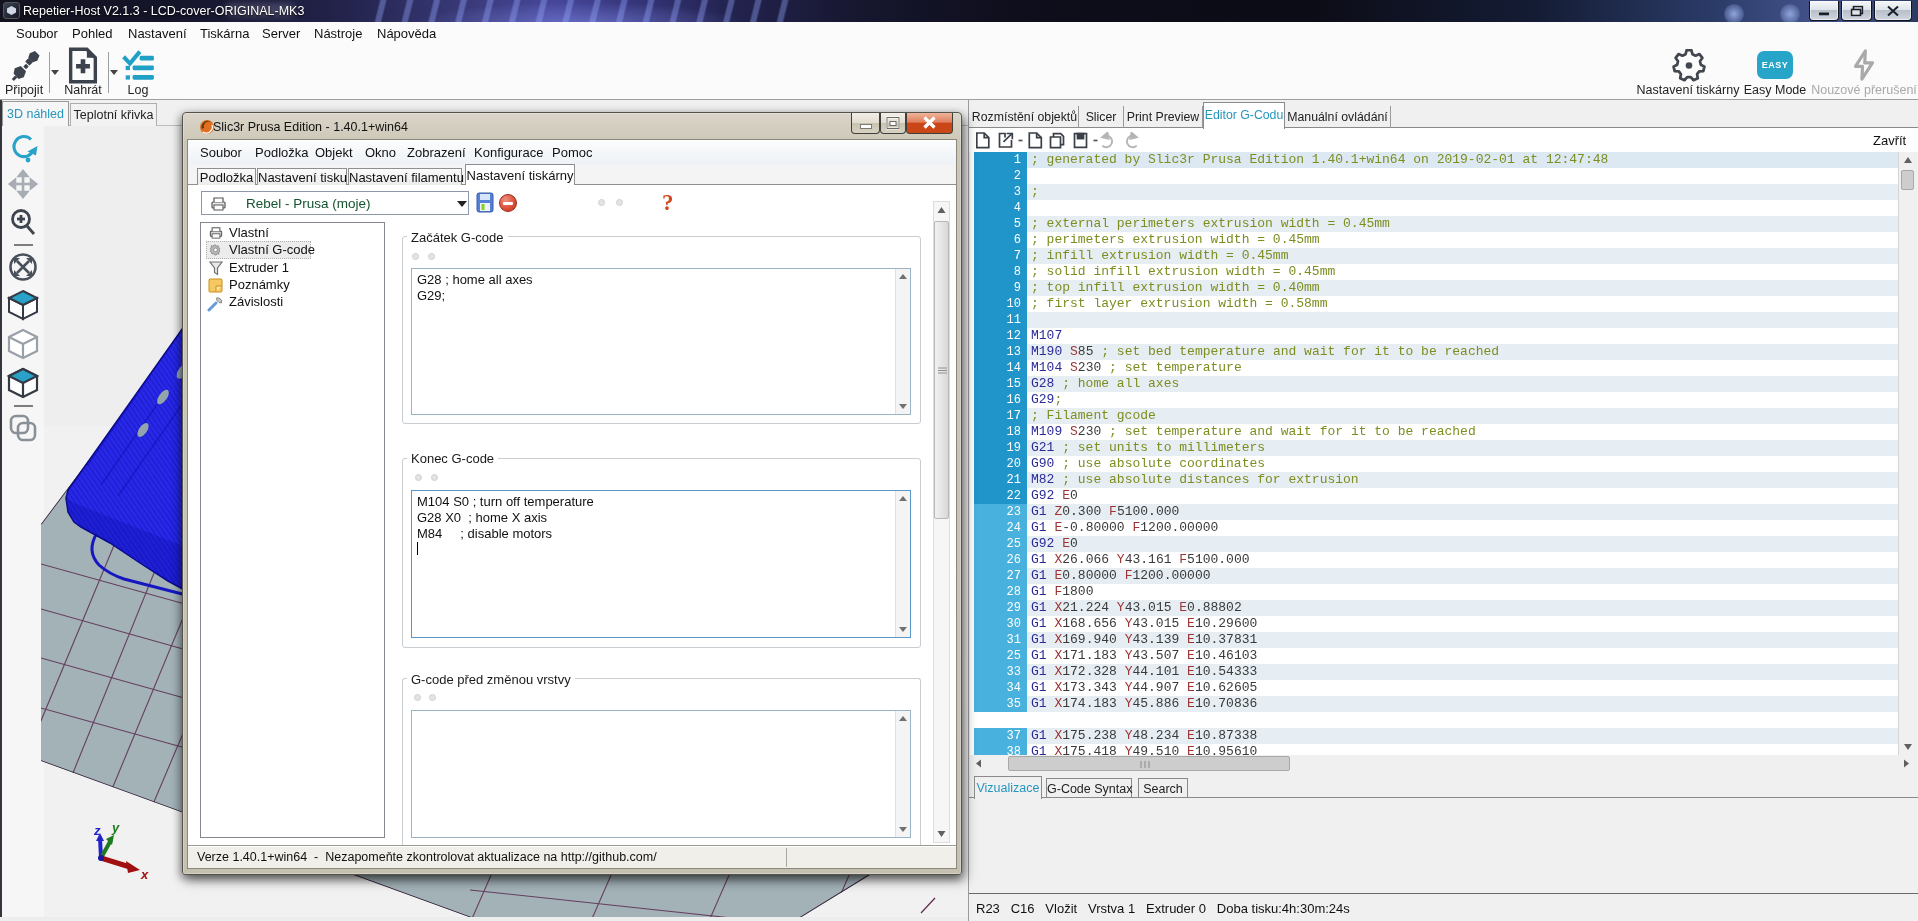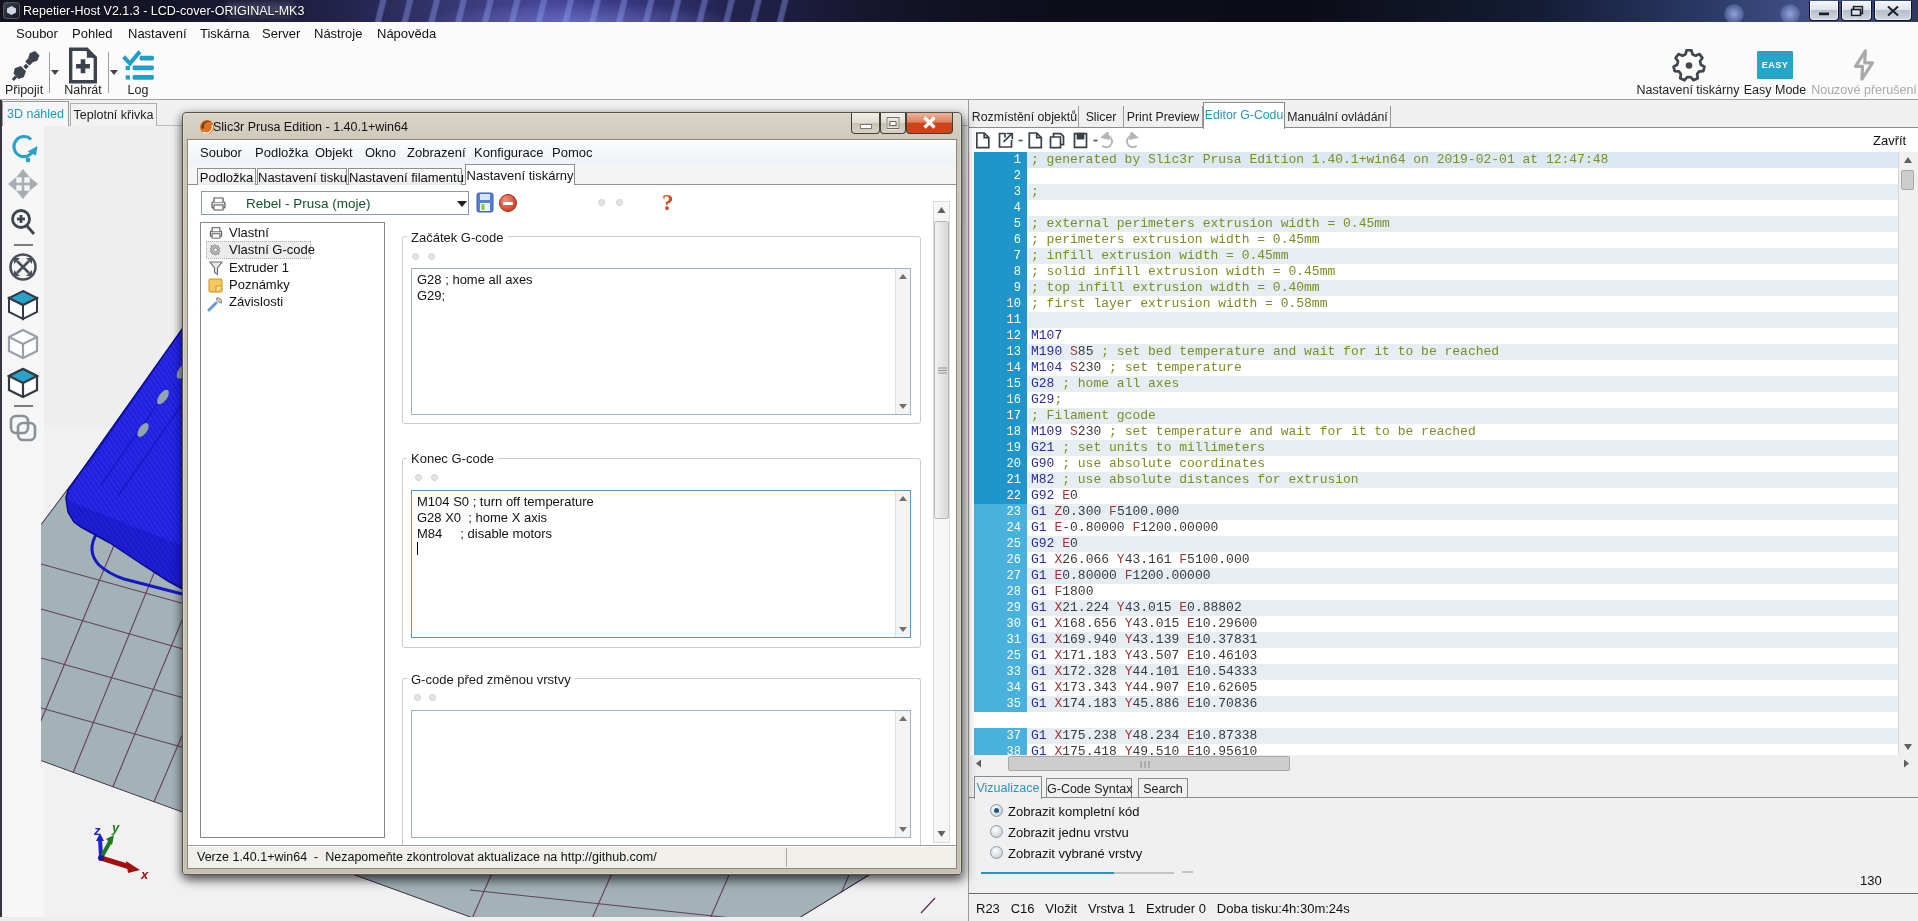--- a/index.html
+++ b/index.html
@@ -110,21 +110,21 @@
         <rect x="7.5" y="19" width="15" height="3.4" rx="1"></rect>
         <rect x="2.6" y="19.3" width="3" height="3"></rect>
       </g>
     </svg>
  <div class="tblabel" style="left:108px;top:38px;width:60px">Log</div>
  <svg class="abs" style="left:1672px;top:4px" width="34" height="33" viewBox="0 0 24 24">
       <path d="M9.5 3.8 L10.3 0.9 L13.7 0.9 L14.5 3.8 L16.8 4.9 L19.6 3.7 L21.7 6.5 L20.0 8.9 L20.6 11.4 L23.2 12.8 L22.4 16.1 L19.4 16.3 L17.9 18.3 L18.4 21.2 L15.2 22.7 L13.3 20.5 L10.7 20.5 L8.8 22.7 L5.6 21.2 L6.1 18.3 L4.6 16.3 L1.6 16.1 L0.8 12.8 L3.4 11.4 L4.0 8.9 L2.3 6.5 L4.4 3.7 L7.2 4.9 Z" fill="none" stroke="#41464f" stroke-width="2" stroke-linejoin="round"></path>
       <circle cx="12" cy="12" r="2.4" fill="#41464f"></circle>
     </svg>
  <div class="tblabel" style="left:1633px;top:38px;width:110px">Nastavení tiskárny</div>
- <div class="abs" style="left:1757px;top:6px;width:36px;height:28px;background:#27a5c9;border-radius:1px;color:#fff;font-size:9px;font-weight:bold;text-align:center;line-height:28px;letter-spacing:.5px">EASY</div>
+ <div class="abs" style="left:1757px;top:6px;width:36px;height:28px;background:#27a5c9;border-radius:7px;color:#fff;font-size:9px;font-weight:bold;text-align:center;line-height:28px;letter-spacing:.5px">EASY</div>
  <div class="tblabel" style="left:1725px;top:38px;width:100px">Easy Mode</div>
  <svg class="abs" style="left:1849px;top:3px" width="30" height="34" viewBox="0 0 20 24">
       <path d="M11 2 L4 13 h5 L8.5 22 16 10.5 h-5.5z" fill="none" stroke="#a9a9a9" stroke-width="2.2" stroke-linejoin="round"></path>
     </svg>
  <div class="tblabel glabel" style="left:1810px;top:38px;width:108px">Nouzové přerušení</div>
 </div>
 <div class="abs" id="lefttabs">
  <div class="vtab sel" style="left:2px;top:1px;width:67px;height:25px;padding-top:5px">3D náhled</div>
  <div class="vtab" style="left:70px;top:3px;width:87px;height:23px;padding-top:4px">Teplotní křivka</div>
 </div>
@@ -461,32 +461,20 @@
   </div>
   <div class="abs" style="left:928px;top:0;width:17px;height:17px"><svg width="17" height="17">
           <polygon points="11,8.5 6,4.5 6,12.5" fill="#606060"></polygon>
         </svg></div>
  </div>
  <div class="abs" style="left:0;top:676px;width:950px;height:22px;border-bottom:1px solid #8a8a8a">
   <div class="abs" style="left:5px;top:0;width:68px;height:23px;background:#f0f0f0;border:1px solid #8a8a8a;border-bottom:none;color:#2596be;font-size:12.5px;text-align:center;padding-top:4px;z-index:2">Vizualizace</div>
   <div class="abs" style="left:77px;top:2px;width:86px;height:20px;border:1px solid #8a8a8a;border-bottom:none;font-size:12.5px;text-align:center;padding-top:3px;color:#222;white-space:nowrap">G-Code Syntax</div>
   <div class="abs" style="left:169px;top:2px;width:50px;height:20px;border:1px solid #8a8a8a;border-bottom:none;font-size:12.5px;text-align:center;padding-top:3px;color:#222">Search</div>
  </div>
- <div class="abs" style="left:0;top:698px;width:950px;height:95px;background:#f0f0f0">
-  <div class="radio" style="left:21px;top:6px"></div>
-      <div class="abs rlbl" style="left:39px;top:6px">Zobrazit kompletní kód</div>
-  <div class="radio off" style="left:21px;top:27px"></div>
-      <div class="abs rlbl" style="left:39px;top:27px">Zobrazit jednu vrstvu</div>
-  <div class="radio off" style="left:21px;top:48px"></div>
-      <div class="abs rlbl" style="left:39px;top:48px">Zobrazit vybrané vrstvy</div>
-  <div class="abs" style="left:12px;top:74px;width:133px;height:2px;background:#2596be"></div>
-  <div class="abs" style="left:145px;top:74px;width:60px;height:2px;background:#c3c3c3"></div>
-  <div class="abs" style="left:213px;top:73px;width:11px;height:2px;background:#c3c3c3"></div>
-  <div class="abs" style="left:891px;top:75px;font-size:13px;color:#111">130</div>
- </div>
  <div class="abs" style="left:0;top:793px;width:950px;height:1px;background:#6a6a6a"></div>
  <div class="abs" style="left:7px;top:801px;font-size:13px;color:#111">R23&nbsp;&nbsp;&nbsp;C16&nbsp;&nbsp;&nbsp;Vložit&nbsp;&nbsp;&nbsp;Vrstva 1&nbsp;&nbsp;&nbsp;Extruder 0&nbsp;&nbsp;&nbsp;Doba tisku:4h:30m:24s</div>
 </div>
 
 <div class="abs" id="dlg" style="left:182px;top:112px;width:780px;height:763px;border:1px solid #55544c;border-radius:4px 4px 3px 3px;background:linear-gradient(#dad5c8,#cfc9ba 26px,#ccc6b6 27px,#c6c0b0);box-shadow:3px 5px 12px rgba(0,0,0,.5),-2px 3px 8px rgba(0,0,0,.35),0 0 0 1px rgba(255,255,255,.25) inset">
  <svg class="abs" style="left:16px;top:6px" width="16" height="16" viewBox="0 0 16 16">
       <circle cx="8" cy="8" r="7" fill="#e07020"></circle>
       <path d="M3 10 a6 6 0 0 1 9-7 a5 5 0 0 0-7 6 z" fill="#5a3a10"></path>
       <path d="M13 6 a6 6 0 0 1-9 7" fill="none" stroke="#fff" stroke-width="1.2"></path>
     </svg>

